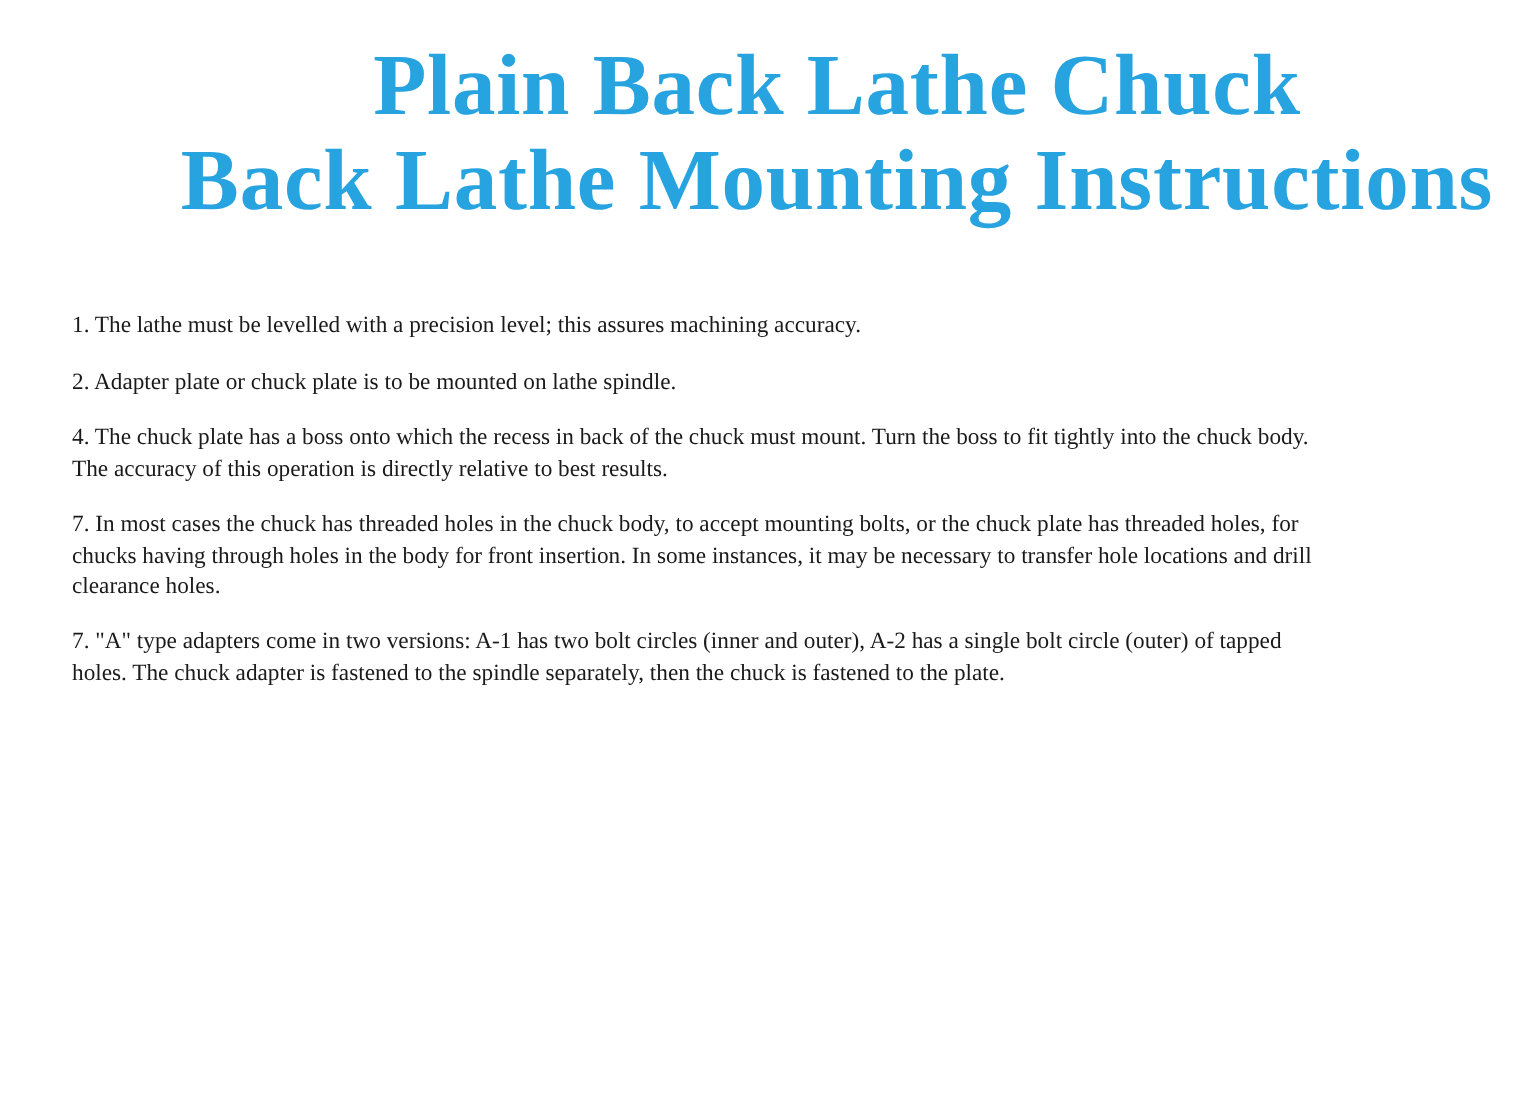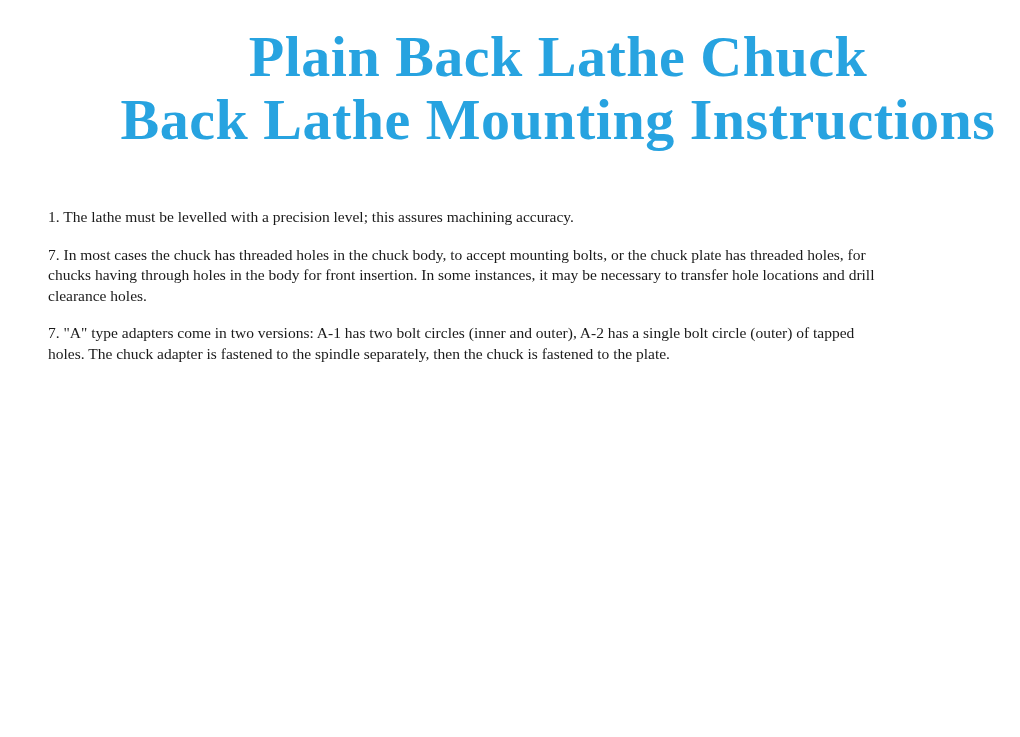--- a/index.html
+++ b/index.html
@@ -54,17 +54,19 @@
 
 <div class="page">
 
   <div class="title-block">
     <div class="title-line">Plain Back Lathe Chuck</div>
     <div class="title-line">Back Lathe Mounting Instructions</div>
   </div>
 
   <div class="instructions">
     <p class="step">1.  The lathe must be levelled with a precision level; this assures machining accuracy.</p>
+    <p class="step">2.  Adapter plate or chuck plate is to be mounted on lathe spindle.</p>
+    <p class="step">4.  The chuck plate has a boss onto which the recess in back of the chuck must mount. Turn the boss to fit tightly into the chuck body. The accuracy of this operation is directly relative to best results.</p>
     <p class="step">7.  In most cases the chuck has threaded holes in the chuck body, to accept mounting bolts, or the chuck plate has threaded holes, for chucks having through holes in the body for front insertion. In some instances, it may be necessary to transfer hole locations and drill clearance holes.</p>
     <p class="step">7.  "A" type adapters come in two versions: A-1 has two bolt circles (inner and outer), A-2 has a single bolt circle (outer) of tapped holes. The chuck adapter is fastened to the spindle separately, then the chuck is fastened to the plate.</p>
   </div>
 
 </div>
 
 </body></html>

